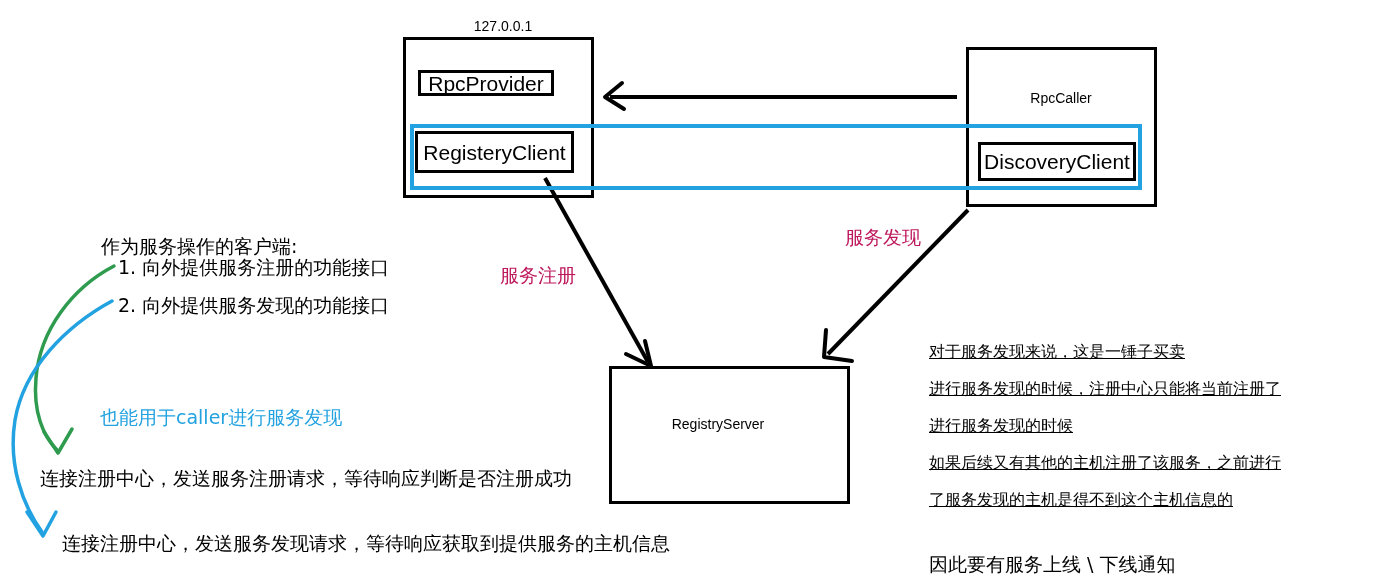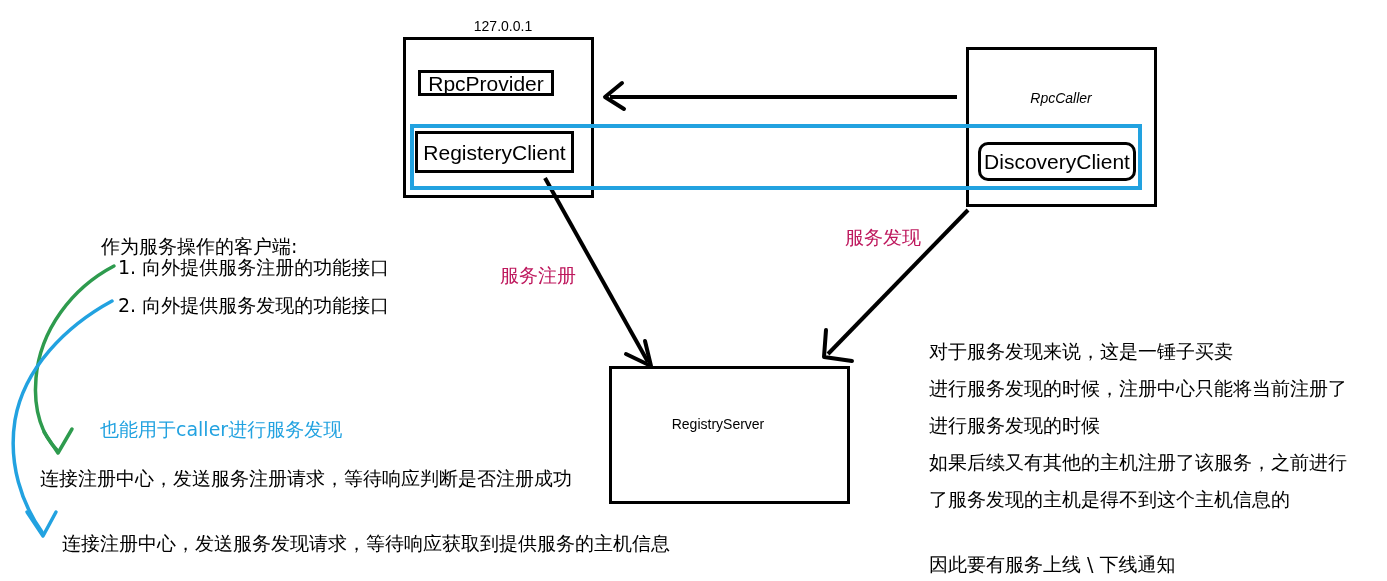--- a/index.html
+++ b/index.html
@@ -78,23 +78,24 @@
     position: absolute;
     white-space: nowrap;
     font-size: 19px;
     color: #be185d;
   }
   .note-block {
     position: absolute;
     white-space: nowrap;
   }
   .note-block div {
-    font-size: 19px;
+    font-size: 16px;
     line-height: 37px;
     white-space: nowrap;
+    text-decoration: underline;
   }
 </style>
 </head>
 <body>
 
 <div id="canvas">
 
   <svg id="vectors" viewBox="0 0 1387 581" xmlns="http://www.w3.org/2000/svg">
 
     <g>
@@ -130,43 +131,43 @@
   <div class="inner-box" style="left:418px; top:70px; width:136px; height:26px;">
     <span>RpcProvider</span>
   </div>
 
   <div class="inner-box" style="left:415px; top:131px; width:159px; height:42px;">
     <span>RegisteryClient</span>
   </div>
 
   <div class="node-box" style="left:966px; top:47px; width:191px; height:160px;"></div>
 
-  <div class="box-title" style="left:966px; top:86px; width:190px; height:24px;font-style:italic;">RpcCaller</div>
+  <div class="box-title" style="left:966px; top:86px; width:190px; height:24px;">RpcCaller</div>
 
-  <div class="inner-box" style="left:978px; top:142px; width:158px; height:39px;border-radius:10px;">
+  <div class="inner-box" style="left:978px; top:142px; width:158px; height:39px;">
     <span>DiscoveryClient</span>
   </div>
 
   <div class="blue-rect" style="left:410px; top:124px; width:732px; height:66px;"></div>
 
   <div class="node-box" style="left:609px; top:366px; width:241px; height:138px;"></div>
   <div class="box-title" style="left:609px; top:412px; width:218px; height:24px;">RegistryServer</div>
 
   <div class="arrow-label cjk" style="left:500px; top:263px;">服务注册</div>
 
   <div class="arrow-label cjk" style="left:845px; top:225px;">服务发现</div>
 
   <div class="note cjk" style="left:101px; top:227px;">作为服务操作的客户端:</div>
 
   <div class="note cjk" style="left:118px; top:248px;">1. 向外提供服务注册的功能接口</div>
 
   <div class="note cjk" style="left:118px; top:286px;">2. 向外提供服务发现的功能接口</div>
 
 
-  <div class="note note-blue cjk" style="left:100px; top:398px;margin-top:12px;">也能用于caller进行服务发现</div>
+  <div class="note note-blue cjk" style="left:100px; top:398px;">也能用于caller进行服务发现</div>
 
   <div class="note cjk" style="left:40px; top:459px;">连接注册中心，发送服务注册请求，等待响应判断是否注册成功</div>
 
   <div class="note cjk" style="left:62px; top:524px;">连接注册中心，发送服务发现请求，等待响应获取到提供服务的主机信息</div>
 
   <div class="note-block cjk" style="left:929px; top:333px;">
     <div>对于服务发现来说，这是一锤子买卖</div>
     <div>进行服务发现的时候，注册中心只能将当前注册了</div>
     <div>进行服务发现的时候</div>
     <div>如果后续又有其他的主机注册了该服务，之前进行</div>

